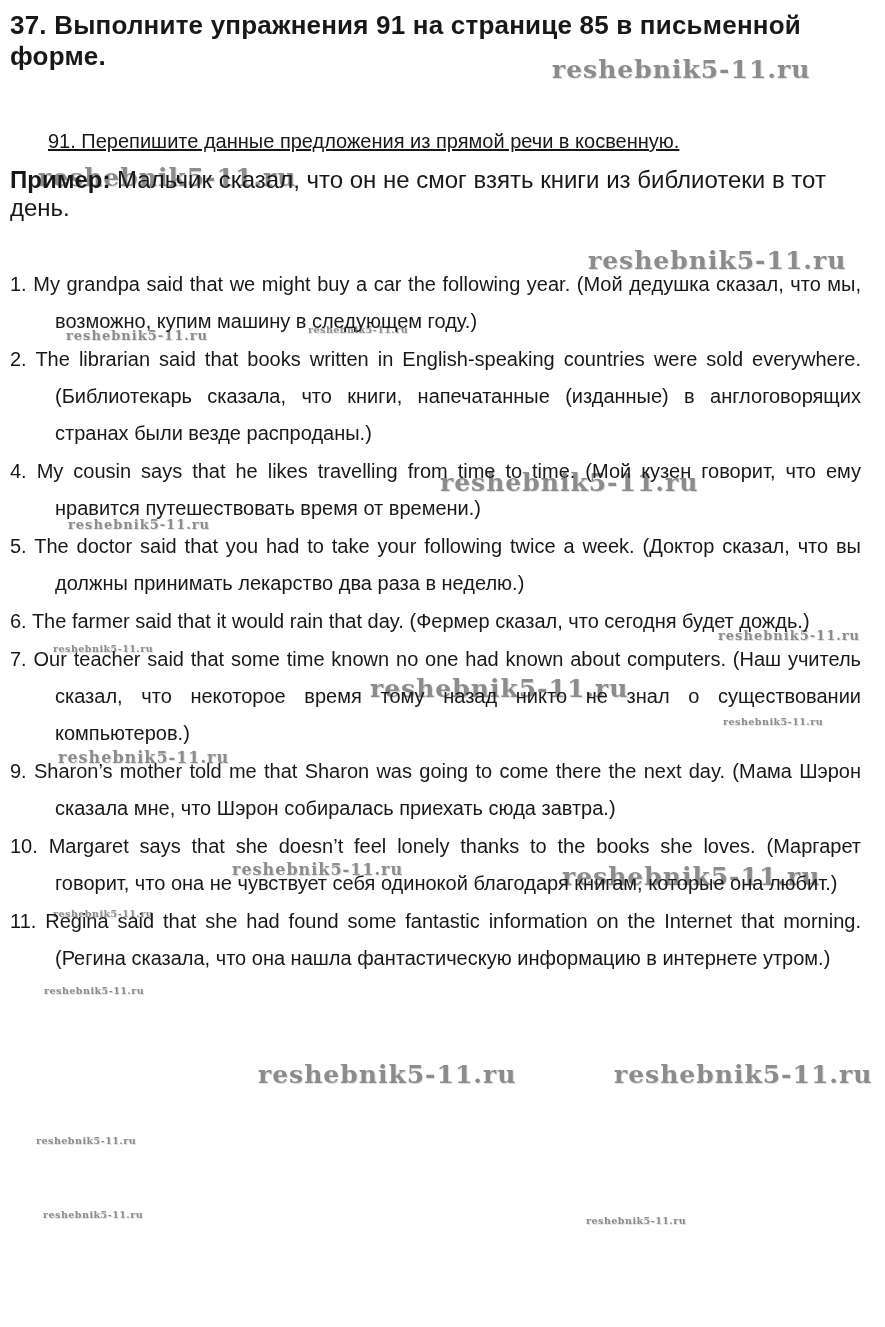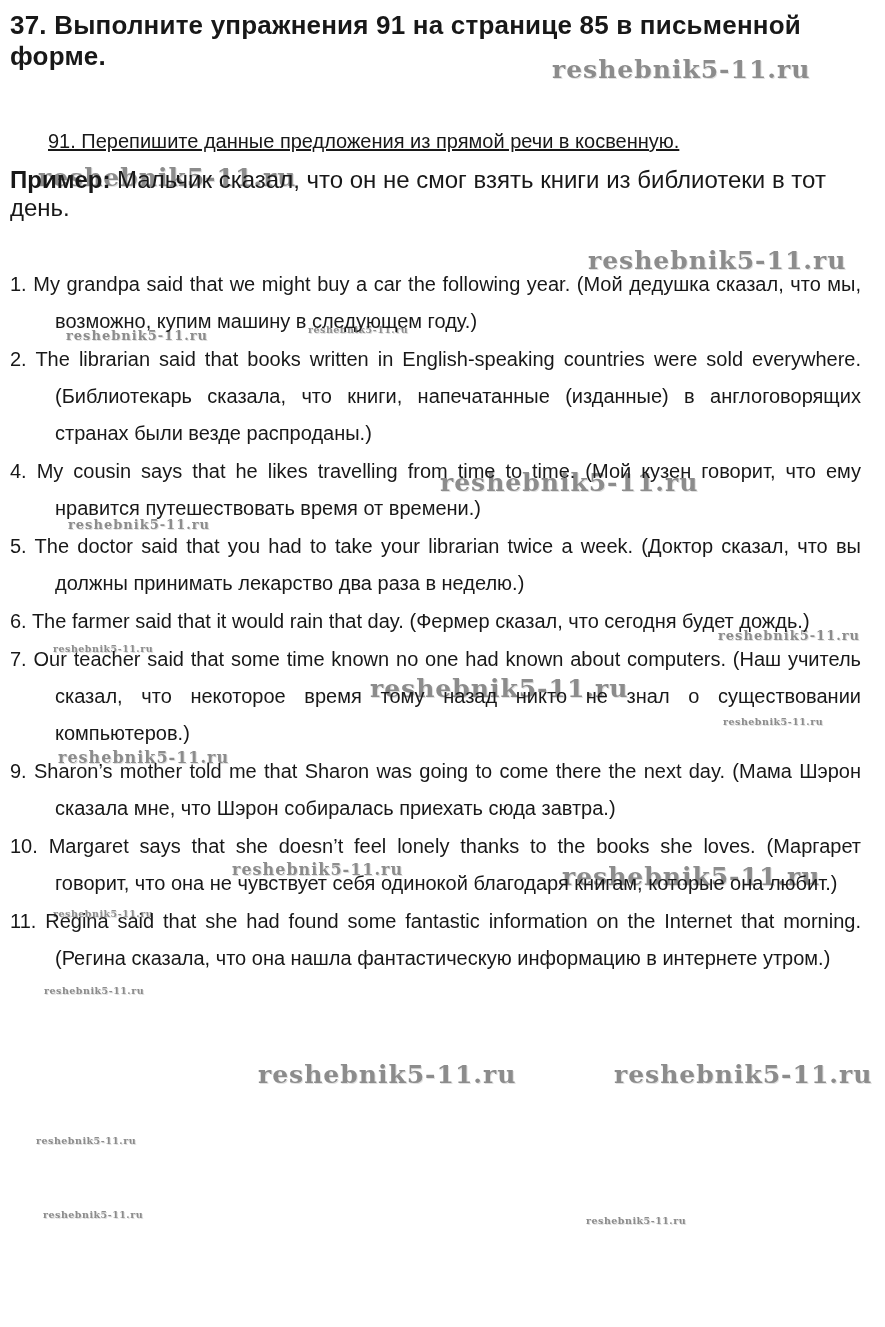--- a/index.html
+++ b/index.html
@@ -97,21 +97,21 @@
 
     <div class="items">
 
       <p class="item"><span>1.</span> <span>My grandpa said that we might buy a car the following year. (Мой дедушка сказал, что мы, возможно, купим машину в следующем году.)</span></p>
 
       <p class="item"><span>2.</span> <span>The librarian said that books written in English-speaking countries were sold everywhere. (Библиотекарь сказала, что книги, напечатанные (изданные) в англоговорящих странах были везде распроданы.)</span></p>
 
 
       <p class="item"><span>4.</span> <span>My cousin says that he likes travelling from time to time. (Мой кузен говорит, что ему нравится путешествовать время от времени.)</span></p>
 
-      <p class="item"><span>5.</span> <span>The doctor said that you had to take your librarian twice a week. (Доктор сказал, что вы должны принимать лекарство два раза в неделю.)</span></p>
+      <p class="item"><span>5.</span> <span>The doctor said that you had to take your following twice a week. (Доктор сказал, что вы должны принимать лекарство два раза в неделю.)</span></p>
 
       <p class="item"><span>6.</span> <span>The farmer said that it would rain that day. (Фермер сказал, что сегодня будет дождь.)</span></p>
 
       <p class="item"><span>7.</span> <span>Our teacher said that some time known no one had known about computers. (Наш учитель сказал, что некоторое время тому назад никто не знал о существовании компьютеров.)</span></p>
 
 
       <p class="item"><span>9.</span> <span>Sharon’s mother told me that Sharon was going to come there the next day. (Мама Шэрон сказала мне, что Шэрон собиралась приехать сюда завтра.)</span></p>
 
       <p class="item"><span>10.</span> <span>Margaret says that she doesn’t feel lonely thanks to the books she loves. (Маргарет говорит, что она не чувствует себя одинокой благодаря книгам, которые она любит.)</span></p>
 

